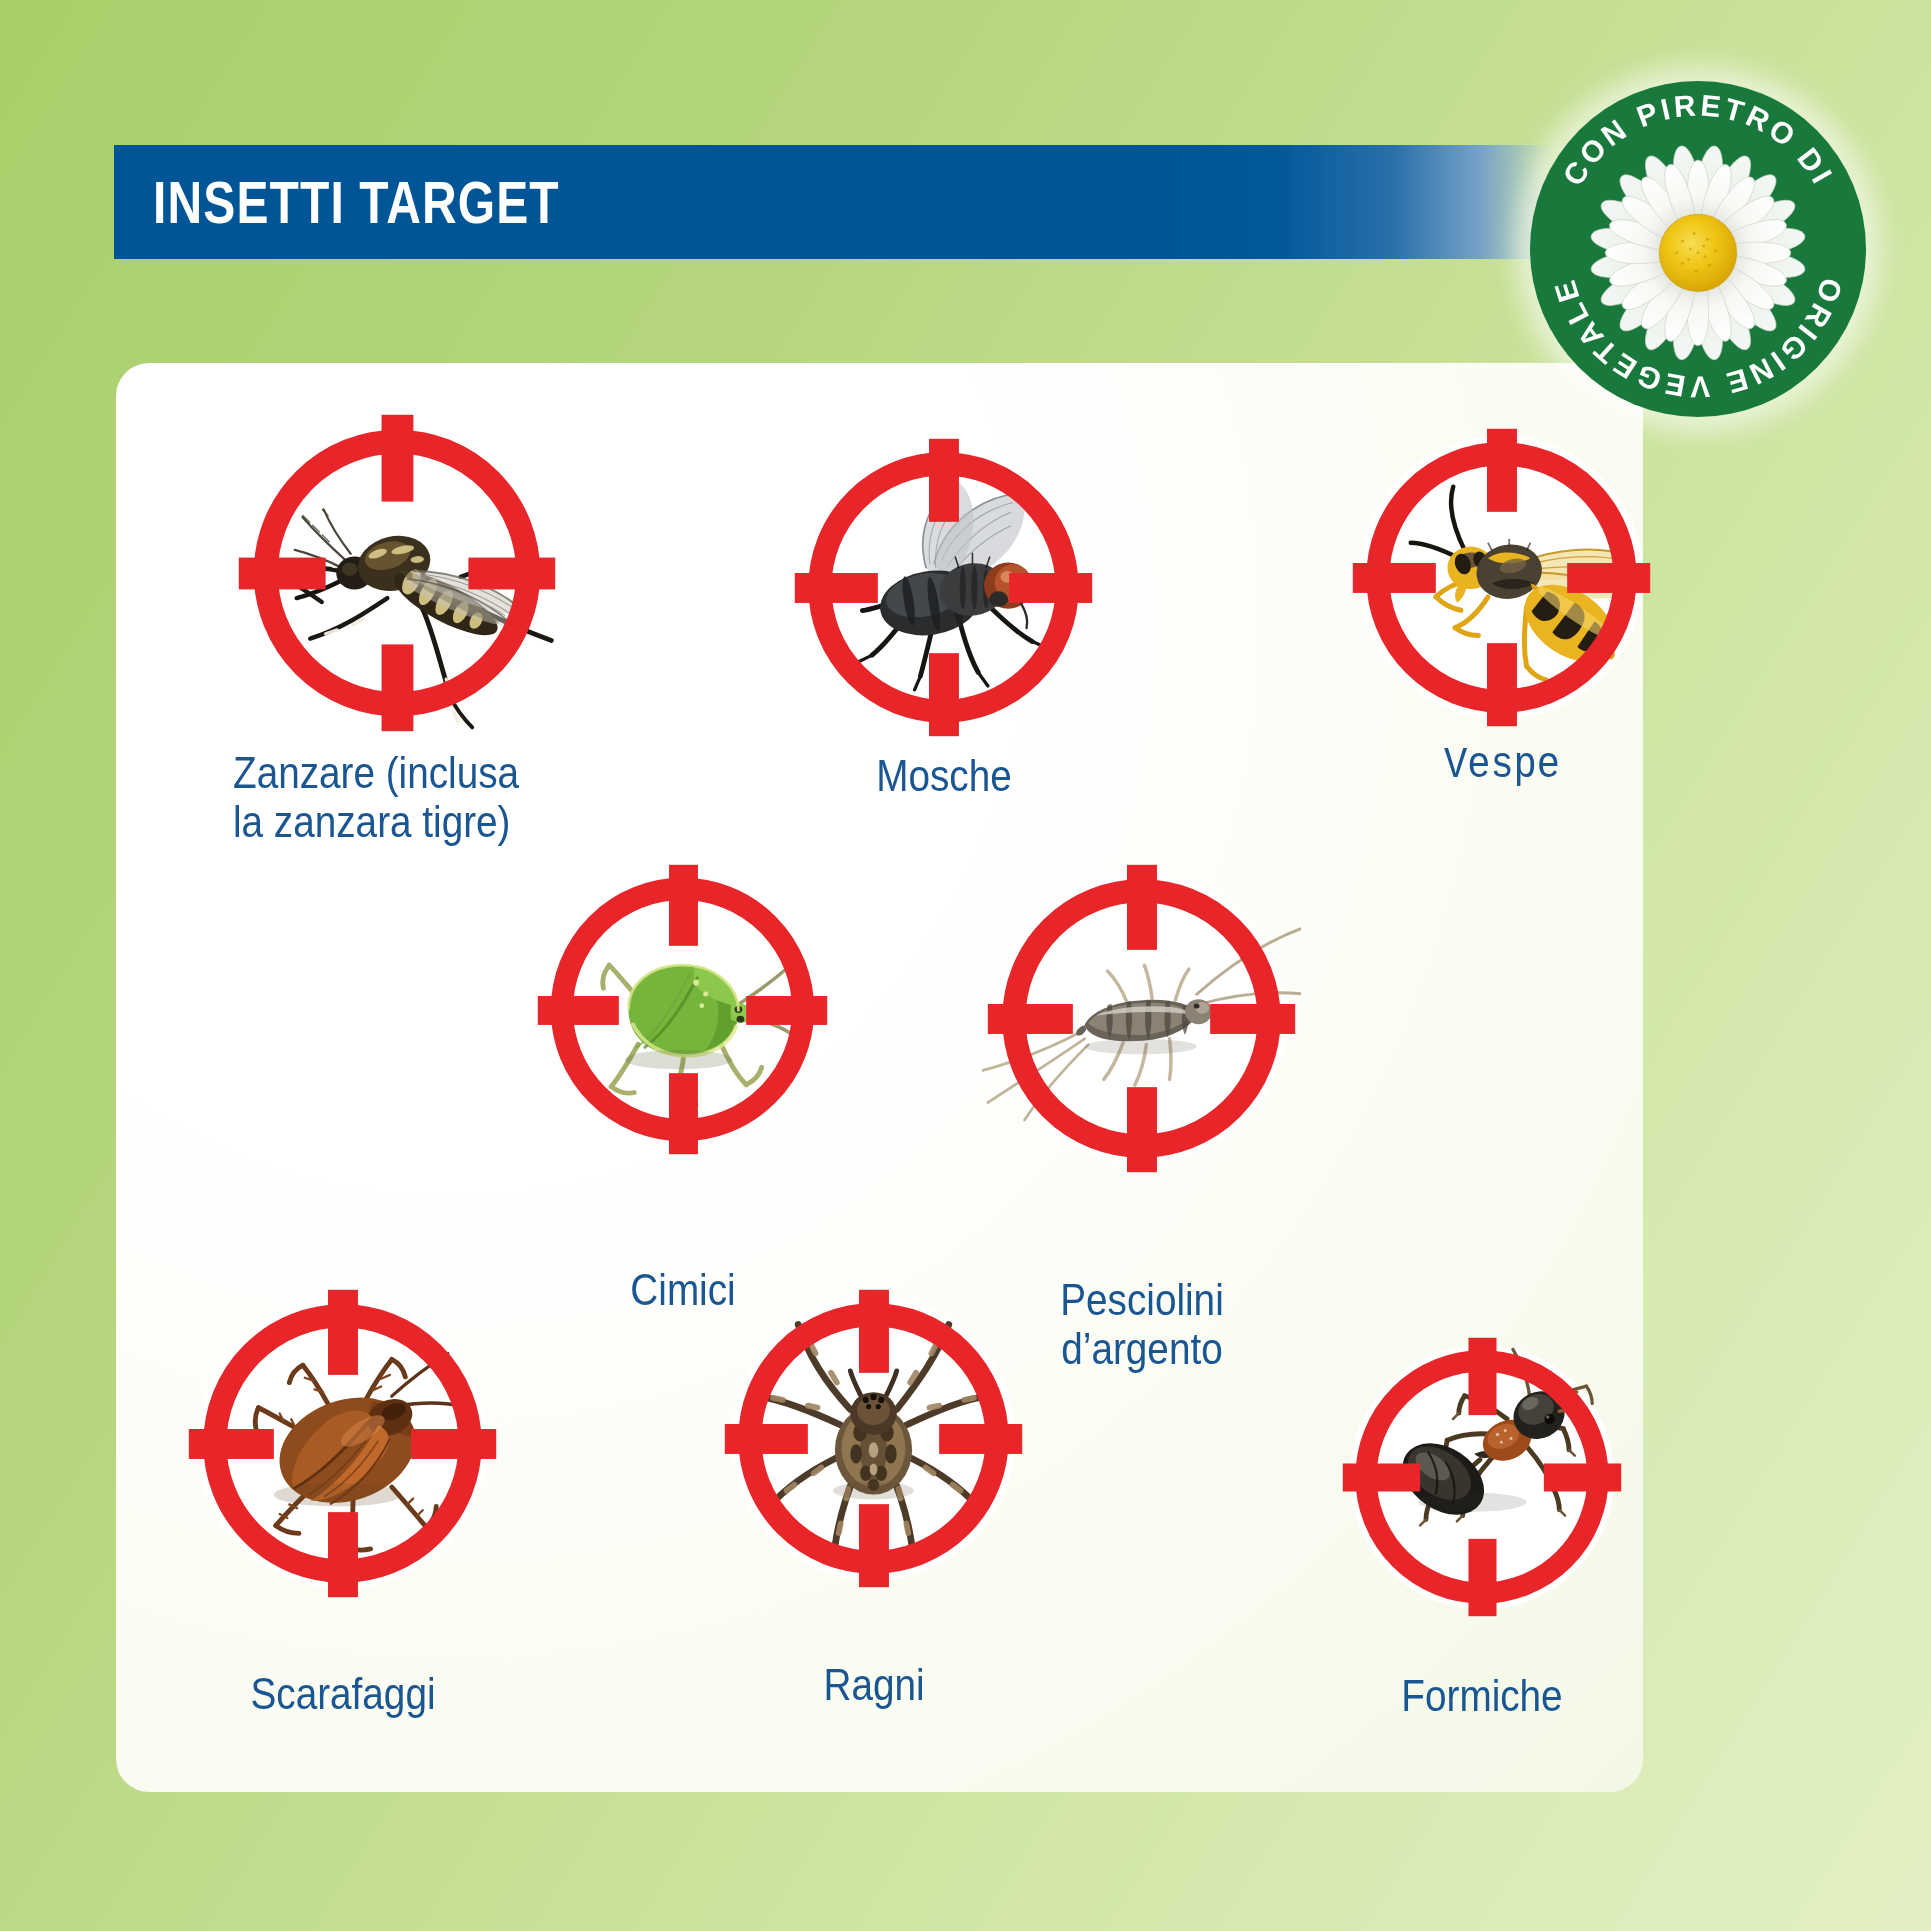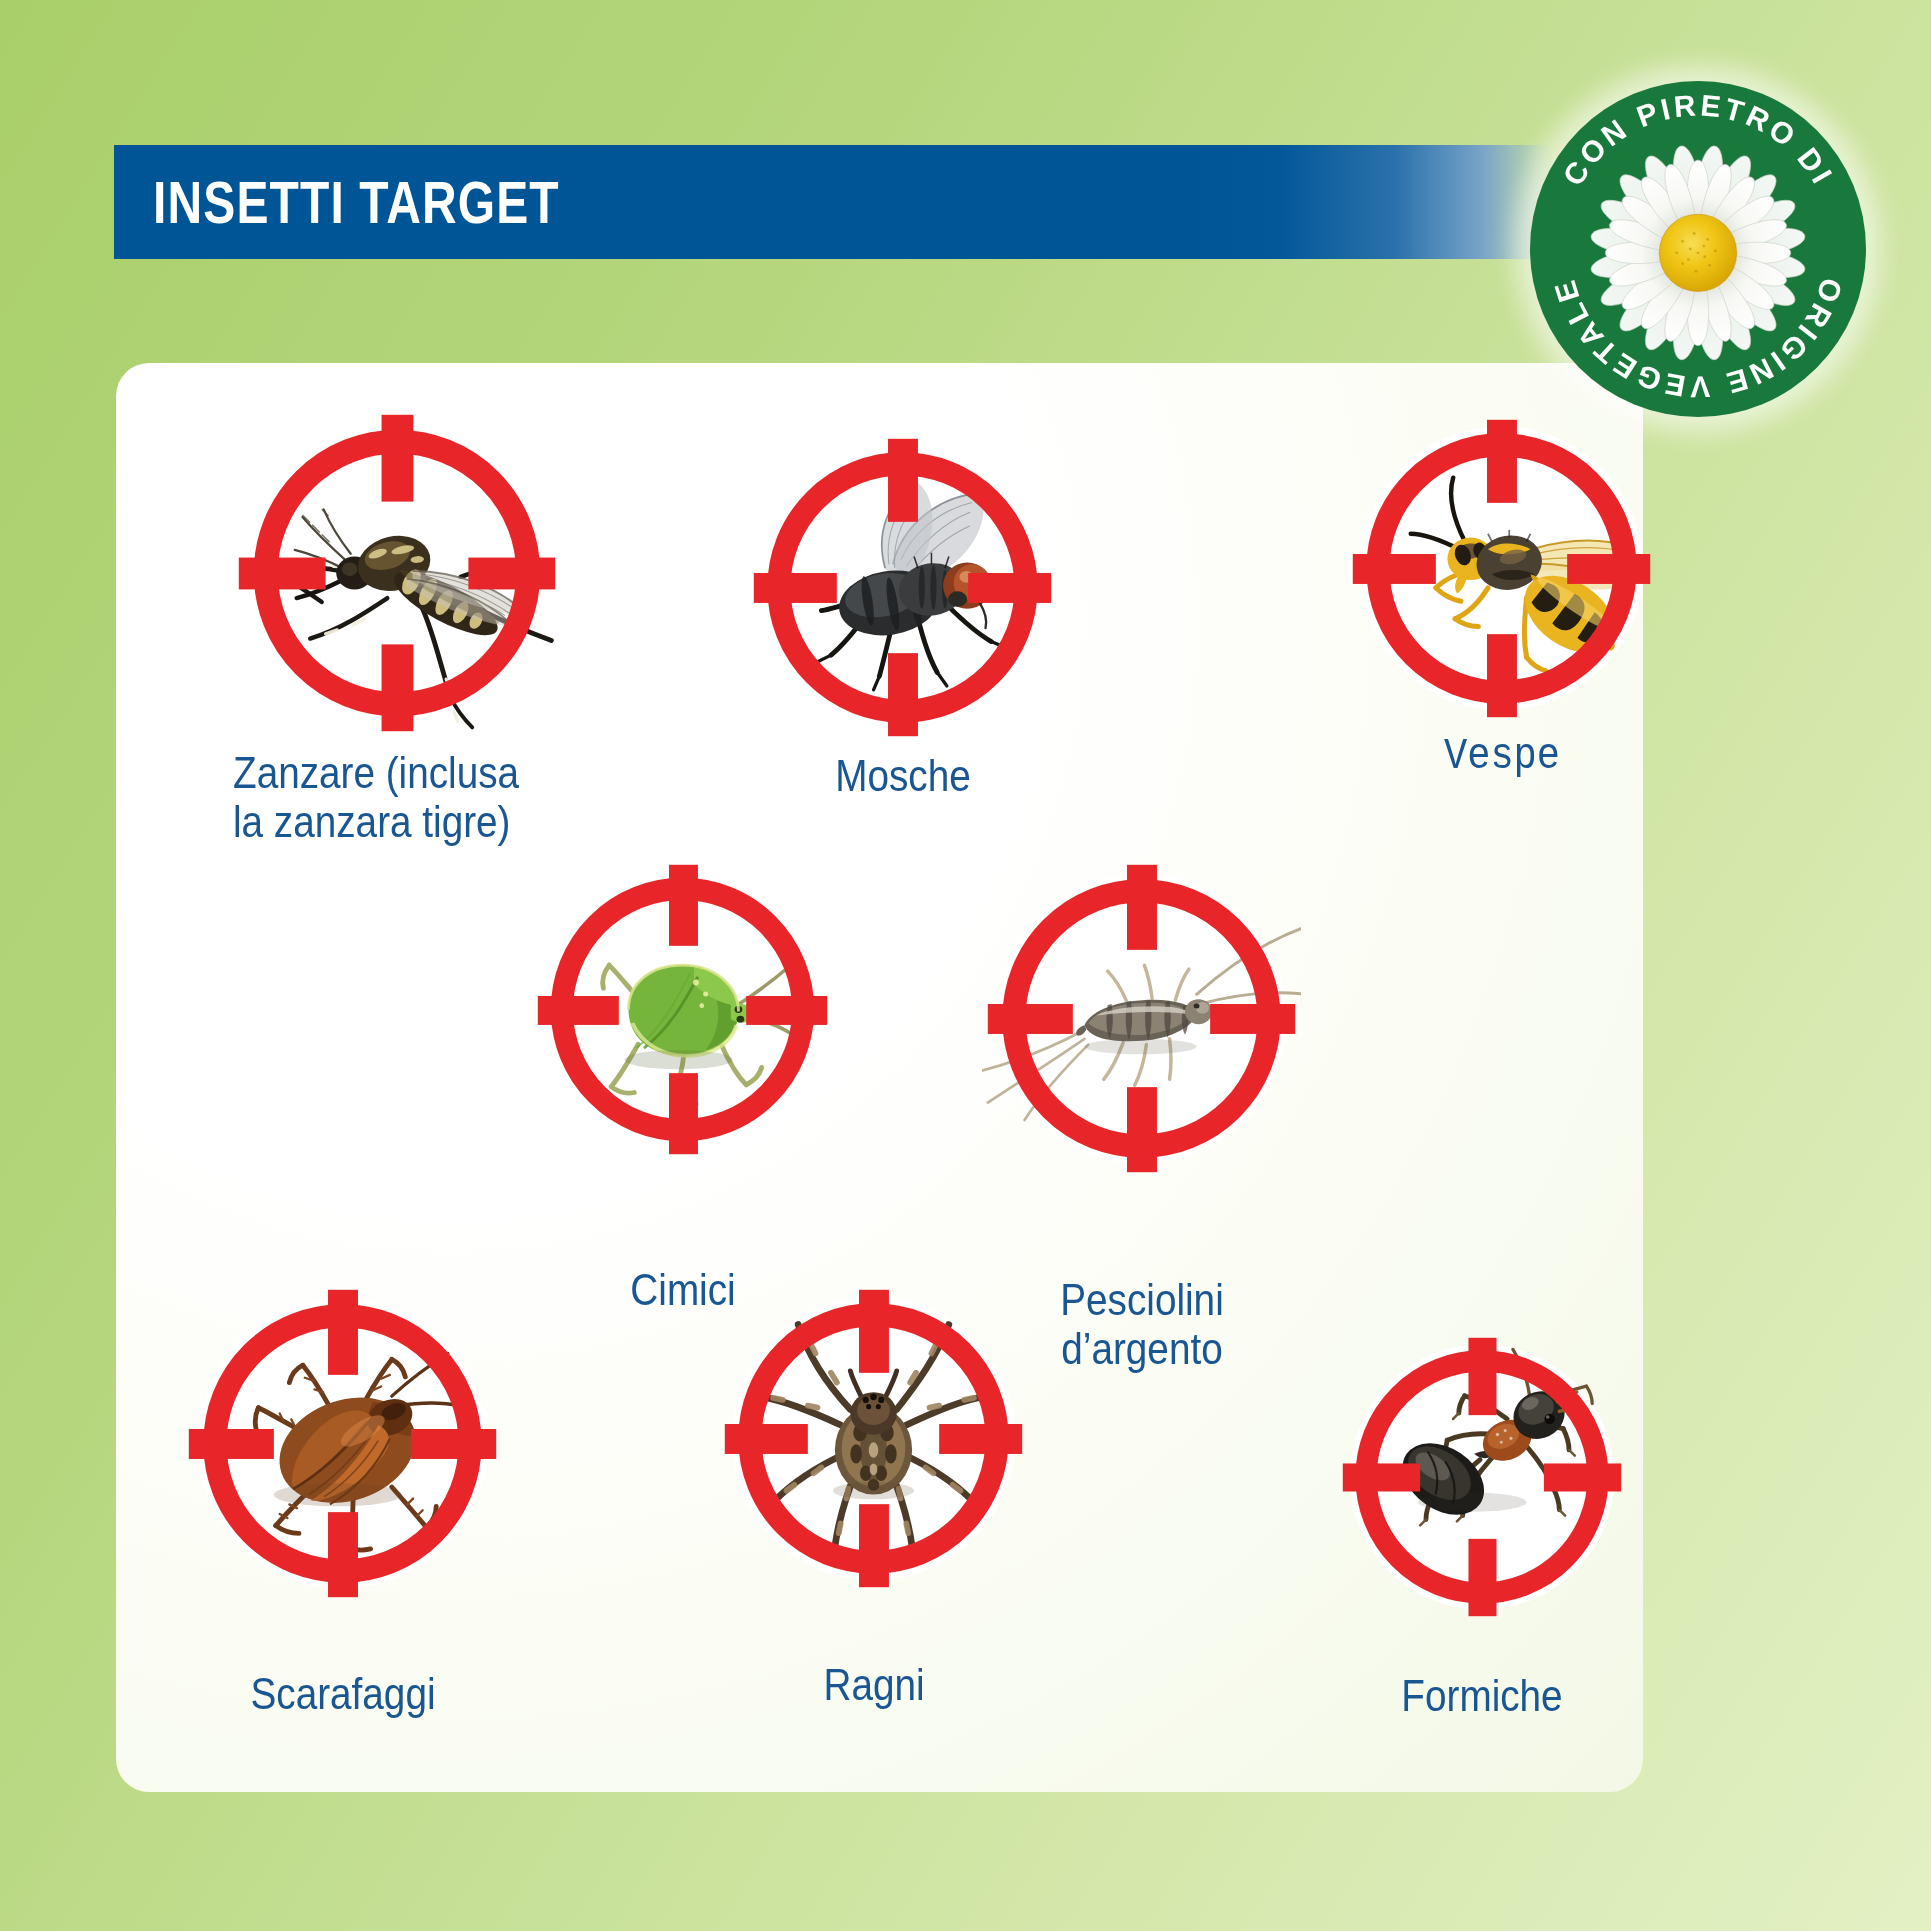--- a/index.html
+++ b/index.html
@@ -76,22 +76,22 @@
     text-align: center;
     white-space: nowrap;
   }
   .label.two-line { white-space: pre-line; }
   .label.left-al {
     left: 0; transform: scaleX(0.86); transform-origin: left top; text-align: left;
   }
 
   
   #c-zanzare  { left: 185px;  top: 409px; margin-left: 48px; }
-  #c-mosche   { left: 748px;  top: 433px; }
-  #c-vespe    { left: 1347px; top: 414px; font-family: Liberation Mono, monospace; }
+  #c-mosche   { left: 789px;  top: 433px; }
+  #c-vespe    { left: 1347px; top: 423px; font-family: Liberation Mono, monospace; }
   #c-cimici   { left: 532px;  top: 859px; }
   #c-pesciolini { left: 982px; top: 859px; }
   #c-scarafaggi { left: 183px;  top: 1284px; }
   #c-ragni    { left: 719px;  top: 1284px; }
   #c-formiche { left: 1337px; top: 1332px; }
 </style>
 </head>
 <body>
 
 <div id="panel"></div>

